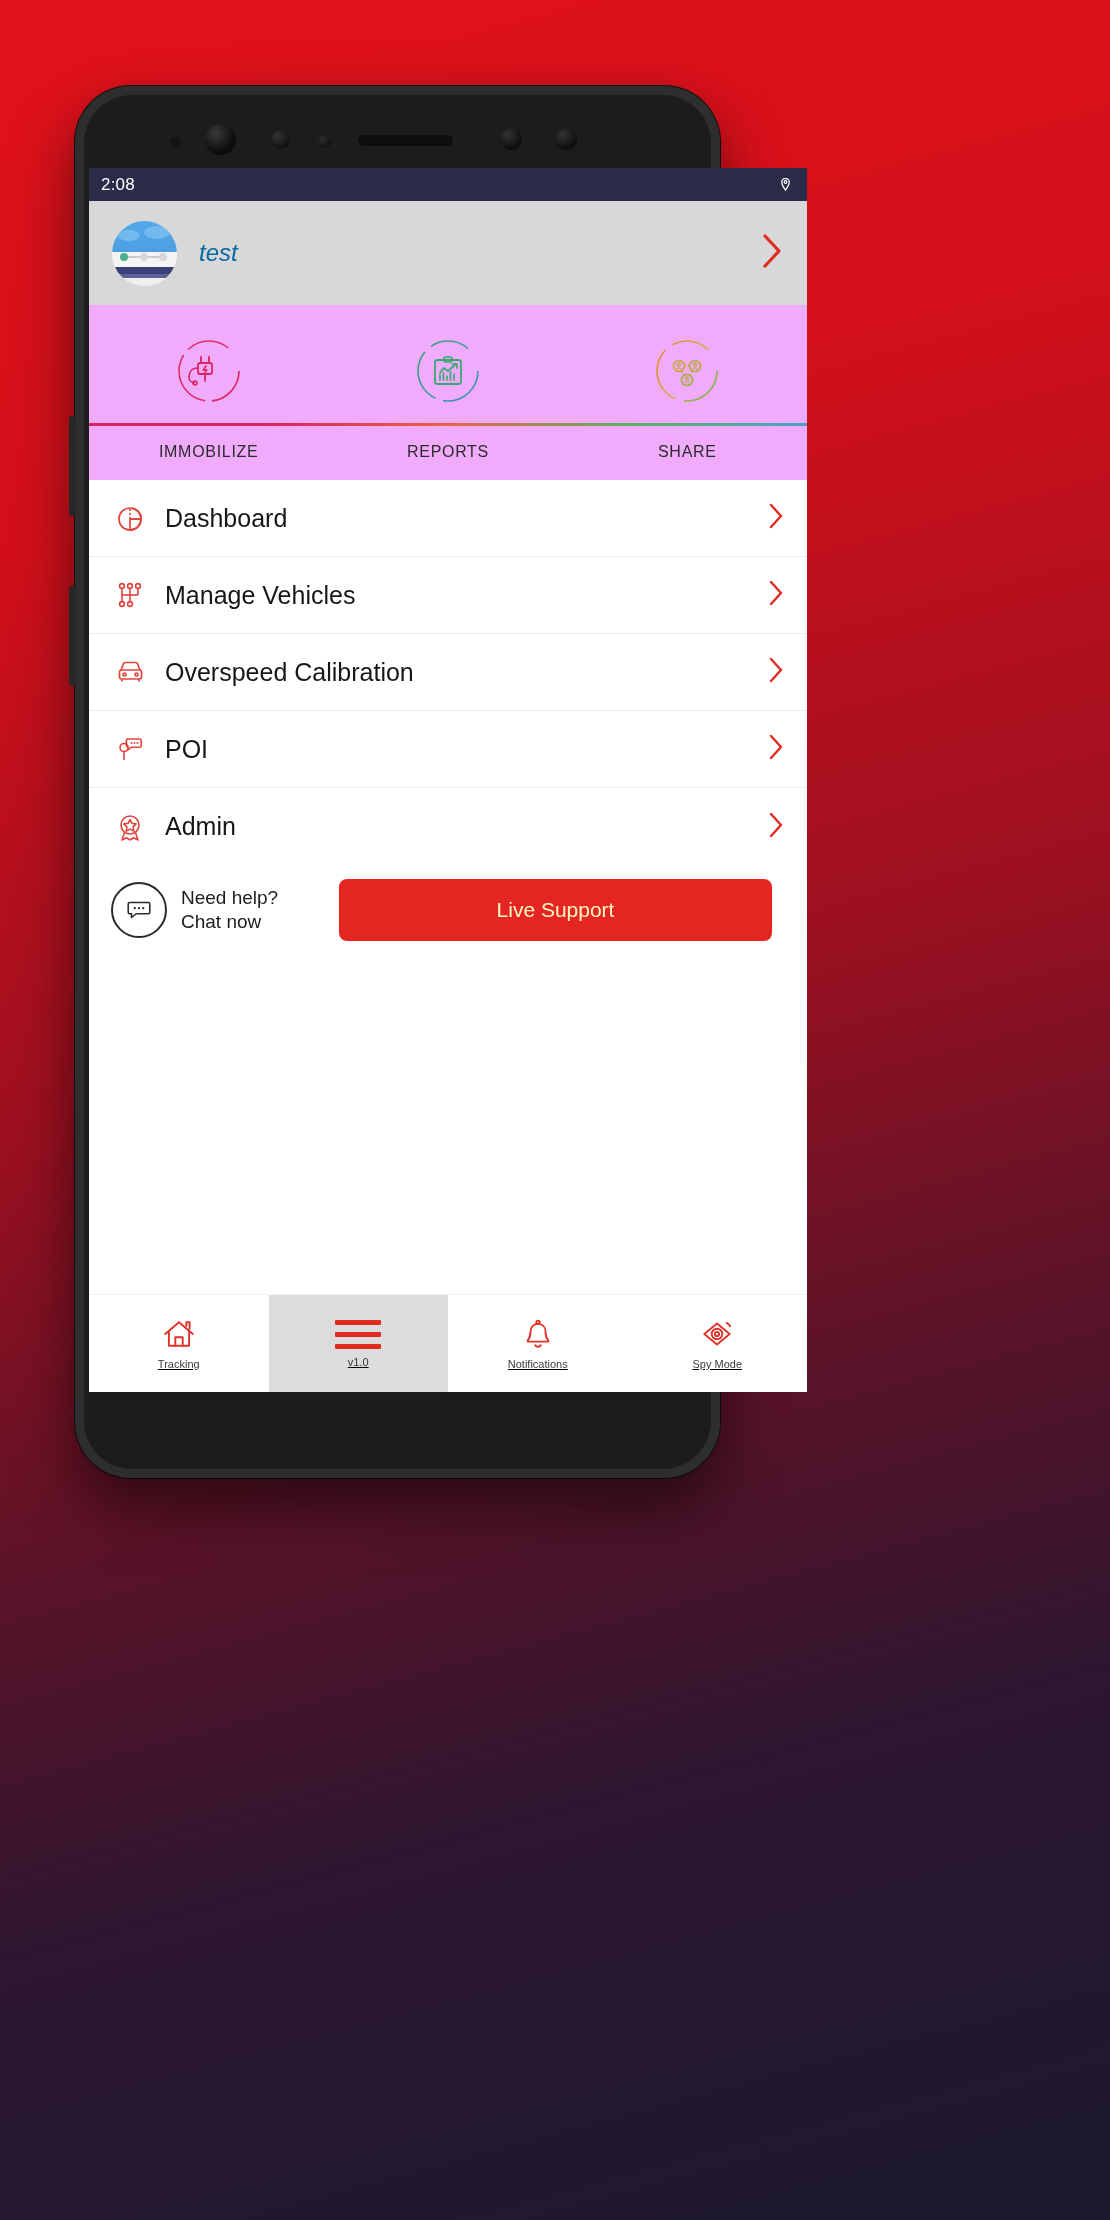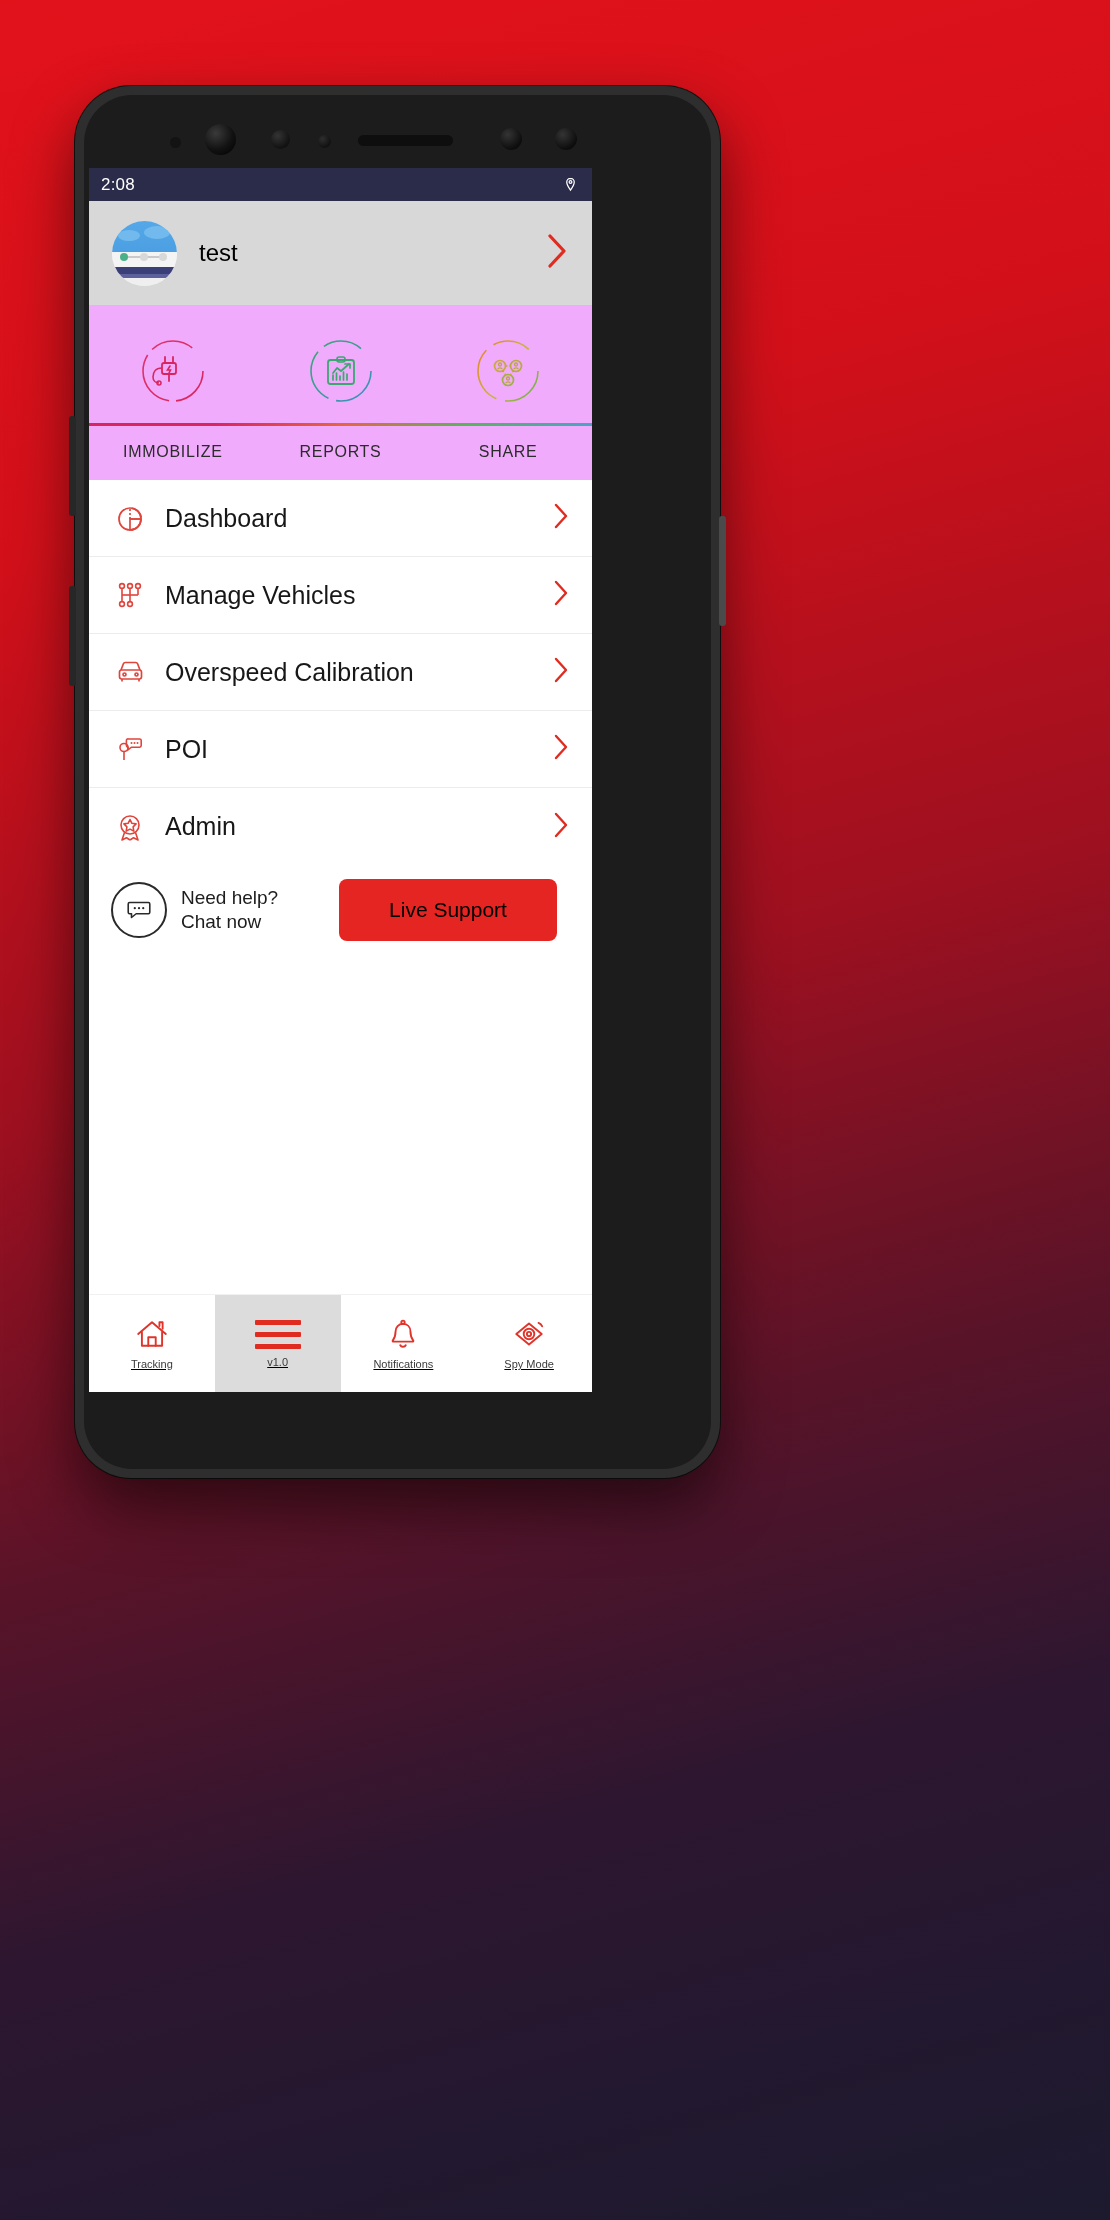--- a/index.html
+++ b/index.html
@@ -63,21 +63,21 @@
   }
   .hw.d4 { left: 425px; top: 4px; width: 22px; height: 22px;
            background: radial-gradient(circle at 35% 30%, #343434 0%, #0d0d0d 70%); }
   .hw.d5 { left: 480px; top: 4px; width: 22px; height: 22px;
            background: radial-gradient(circle at 35% 30%, #343434 0%, #0d0d0d 70%); }
 
   
   .screen {
     position: absolute;
     left: 14px; top: 82px;
-    width: 503px; height: 1224px;
+    width: 718px; height: 1224px;
     background: #ffffff;
     overflow: hidden;
   }
 
   
   .statusbar {
     height: 33px; background: #2b2b4a;
     display: flex; align-items: center;
     justify-content: space-between;
     padding: 0 14px 0 12px;
@@ -110,21 +110,21 @@
                    background:#5c619b;}
   .avatar .base { position:absolute; left:0; right:0; top:88%; bottom:0;
                   background:#efefef;}
   .avatar .pin { position:absolute; width:8px;height:8px;border-radius:50%;
                  background:#49b08a; top:50%;}
   .avatar .p1{left:8px;} .avatar .p2{left:28px;background:#d8d8d8;}
   .avatar .p3{left:47px;background:#d8d8d8;}
   .avatar .line { position:absolute; top:54%; height:2px; background:#c9c9c9;}
   .avatar .l1{left:14px;width:16px;} .avatar .l2{left:34px;width:16px;}
   .profile-name {
-    font-size: 24px; color: #000000; margin-left: 22px; flex: 1;
+    font-size: 24px; color: #0369a1; margin-left: 22px; flex: 1; font-style: italic;
   }
   .chev-big { color: #e02b20; }
 
   
   .quick {
     padding: 30px 0 0 0;
     background: #f0abfc;
   }
   .quick-icons { display: flex; }
   .quick-cell { flex: 1; display: flex; justify-content: center; }
@@ -163,21 +163,21 @@
     border: 2px solid #2a2a2a; flex: 0 0 auto;
     display: flex; align-items: center; justify-content: center;
   }
   .support-text {
     font-size: 19px; color: #1d1d1d; line-height: 1.28;
     margin-left: 14px; width: 140px;
   }
   .support-btn {
     flex: 1; margin-left: 18px; height: 62px;
     background: #e52521; border-radius: 8px;
-    color: #000000; font-size: 21px;
+    color: #fef9c3; font-size: 21px;
     display: flex; align-items: center; justify-content: center;
   }
 
   
   .bottomnav {
     position: absolute; left: 0; right: 0; bottom: 0;
     height: 98px; background: #fff; display: flex;
     border-top: 1px solid #f1f1f1;
     text-decoration: underline;
   }

